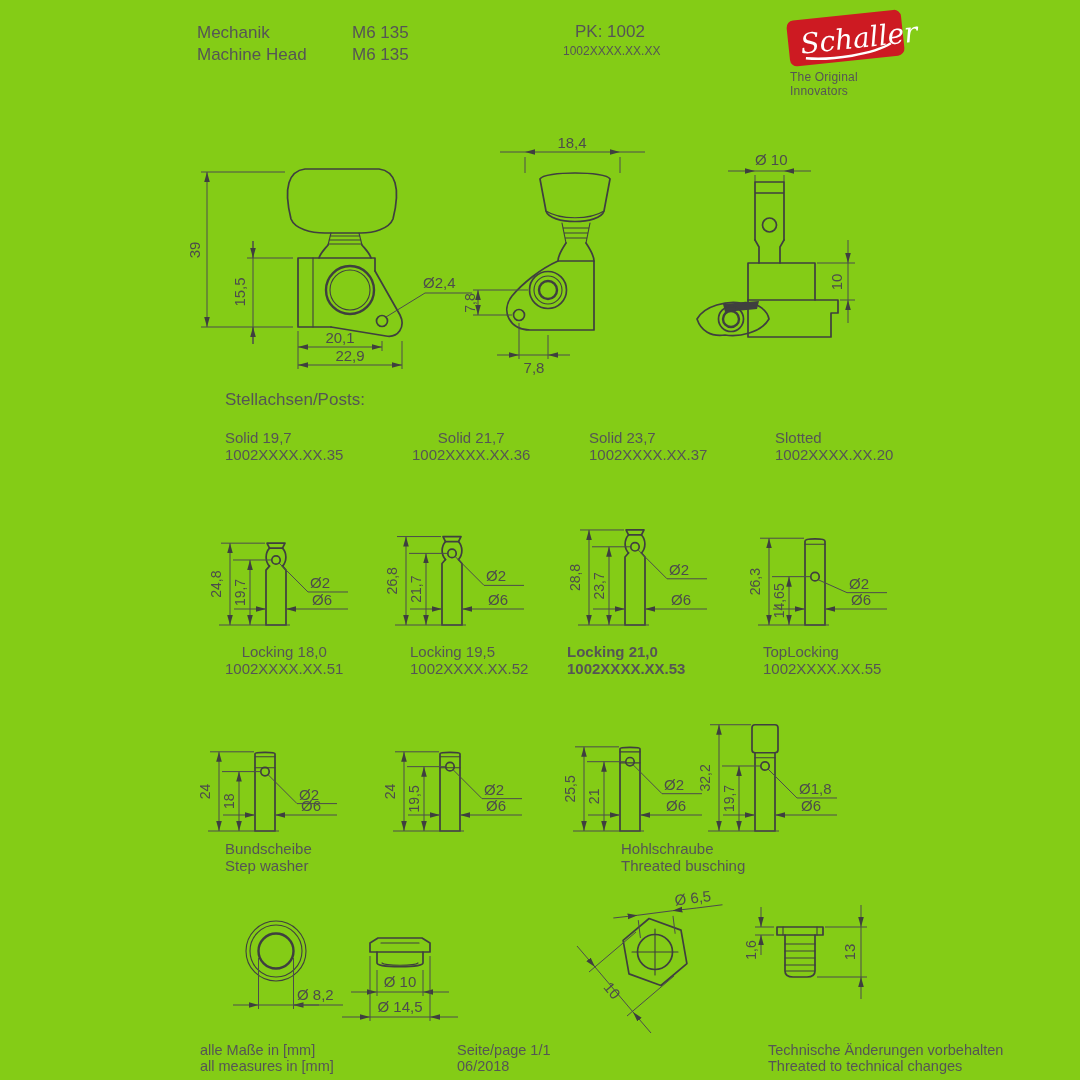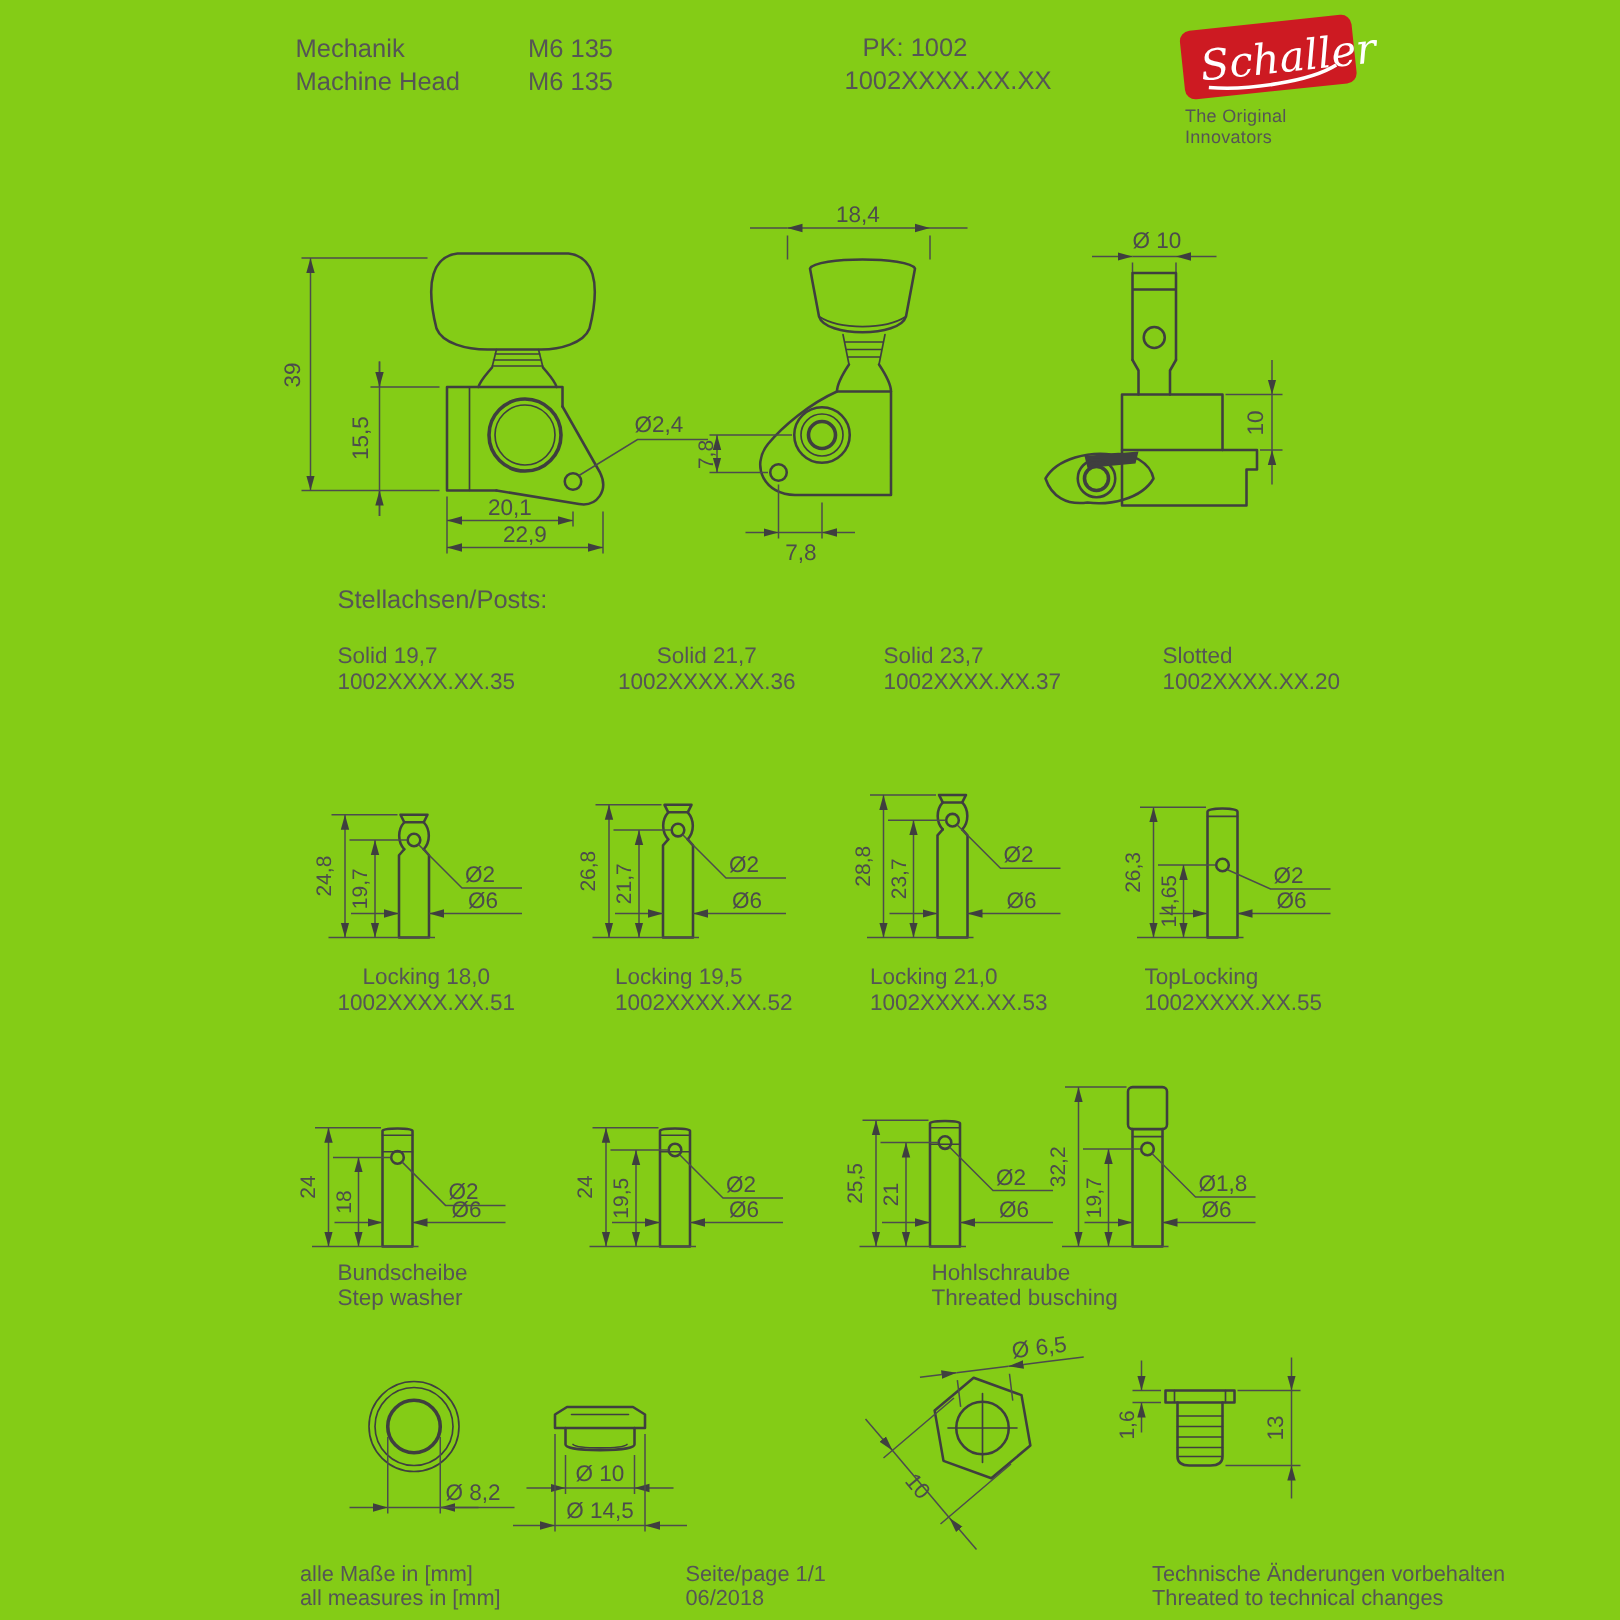--- a/index.html
+++ b/index.html
@@ -2,21 +2,21 @@
 <html><head>
 <meta charset="utf-8">
 <style>
   html,body{margin:0;padding:0;background:#fff;}
   #page{position:relative;width:1080px;height:1080px;background:#84cc16;overflow:hidden;
         font-family:"Liberation Sans",sans-serif;color:#4c4c4c;}
   .abs{position:absolute;}
   
   .hdr-grid{display:grid;grid-template-columns:155px auto;font-size:17px;line-height:22px;color:#555;}
   .pk1{font-size:17px;color:#555;}
-  .pk2{font-size:17px;color:#555;}
+  .pk2{font-size:12px;color:#555;}
   
   .heading{font-size:17px;color:#555;}
   .lbl{font-size:15px;line-height:17px;color:#555;}
   .footer-block{font-size:14.5px;line-height:16px;color:#555;}
   
   svg{display:block;overflow:visible;}
   .o{stroke:#3f3f3f;stroke-width:1.7;fill:none;stroke-linecap:round;stroke-linejoin:round;}
   .o2{stroke:#3f3f3f;stroke-width:1.1;fill:none;stroke-linecap:round;stroke-linejoin:round;}
   .ob{stroke:#3f3f3f;stroke-width:2.4;fill:none;}
   .d{stroke:#4c4c4c;stroke-width:1;fill:none;}
@@ -254,21 +254,21 @@
     </div>
 
   <div class="abs lbl" style="left:225px;top:643px;text-align:center;">
     <div>Locking 18,0</div>
     <div>1002XXXX.XX.51</div>
   </div>
   <div class="abs lbl" style="left:410px;top:643px;">
     <div>Locking 19,5</div>
     <div>1002XXXX.XX.52</div>
   </div>
-  <div class="abs lbl" style="left:580px;top:643px;">
+  <div class="abs lbl" style="left:567px;top:643px;font-weight:bold;">
     <div>Locking 21,0</div>
     <div>1002XXXX.XX.53</div>
   </div>
   <div class="abs lbl" style="left:763px;top:643px;">
     <div>TopLocking</div>
     <div>1002XXXX.XX.55</div>
   </div>
 
   <div class="abs" style="left:175px;top:693px;">
       <svg width="185" height="152" viewBox="0 0 185 152">

